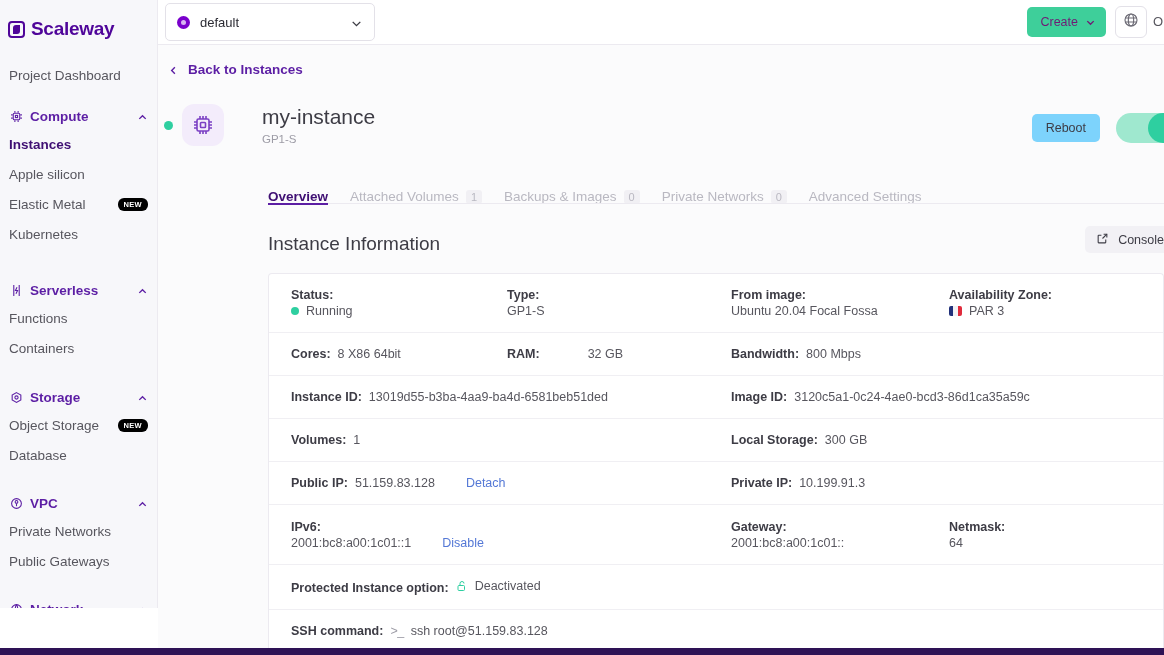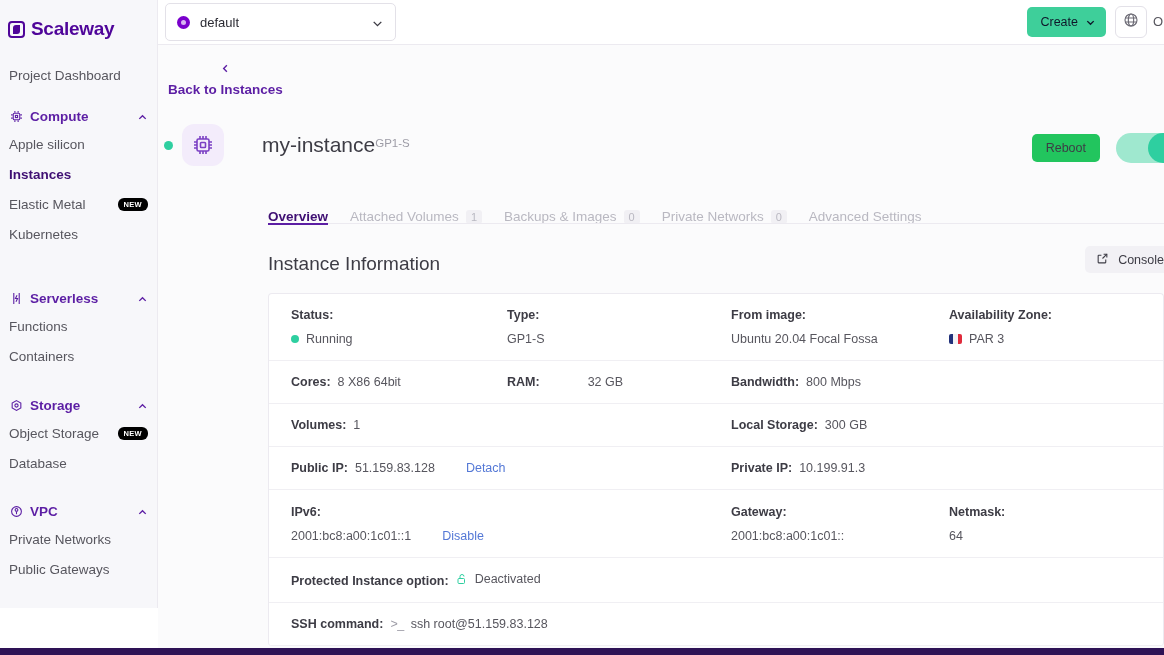--- a/index.html
+++ b/index.html
@@ -61,54 +61,54 @@
     padding: 0 9px 0 9px; height: 26px;
     font-size: 13.5px; color: #57565e; margin-top: 4px;
   }
   .nav-item.active { color: #3f0f73; font-weight: 700; }
   .nav-item .ni-label { flex: 1; }
   .badge-new {
     background: #000000; color: #fff; font-size: 7.5px; font-weight: 700;
     border-radius: 6px; padding: 2px 6px 2px 6px; letter-spacing: .3px;
   }
   .nav-group.g-compute  { margin-top: 22px; }
-  .nav-group.g-serverless { margin-top: 40px; }
+  .nav-group.g-serverless { margin-top: 32px; }
   .nav-group.g-storage  { margin-top: 25px; }
   .nav-group.g-vpc      { margin-top: 24px; }
   .nav-group.g-network  { margin-top: 24px; }
 
   
   .topbar {
     position: absolute; left: 158px; top: 0;
     width: 1006px; height: 45px;
     background: #ffffff;
     border-bottom: 1px solid #eceaf0;
   }
   .proj-select {
     position: absolute; left: 7px; top: 3px;
-    width: 231px; height: 38px;
+    width: 210px; height: 38px;
     background: #fff; border: 1px solid #e3e1e8; border-radius: 5px;
     display: flex; align-items: center; padding: 0 11px;
   }
   .proj-dot {
     width: 13px; height: 13px; border-radius: 50%;
     background: #7a00cc; flex: none; margin-right: 10px;
     position: relative;
   }
   .proj-dot::after{
     content:""; position:absolute; left:4px; top:4px;
     width:5px; height:5px; border-radius:50%; background:#d9b3f2;
   }
   .proj-name { flex: 1; font-size: 13px; color: #2b2b33; }
   .proj-chev { width: 13px; height: 13px; color: #3b3a42; }
 
   .create-btn {
     position: absolute; right: 58px; top: 7px;
     height: 30px; padding: 0 10px 0 13px;
-    background: #3ecf9a; color: #0f172a;
+    background: #3ecf9a; color: #701a75;
     border: none; border-radius: 5px;
     display: flex; align-items: center; gap: 7px;
     font-size: 12.5px; font-family: inherit; cursor: pointer;
   }
   .create-btn .chev2 { width: 11px; height: 11px; }
   .globe-btn {
     position: absolute; right: 17px; top: 6px;
     width: 32px; height: 32px;
     border: 1px solid #e3e1e8; border-radius: 6px;
     background: #fff; display: flex; align-items: center; justify-content: center;
@@ -123,47 +123,47 @@
   
   .main {
     position: absolute; left: 158px; top: 45px;
     width: 1006px; height: 603px;
     background: #fbfbfc; overflow: hidden;
   }
   .back-link {
     display: flex; align-items: center; gap: 9px;
     margin: 17px 0 0 10px;
     color: #5c1ea4; font-size: 13.5px; font-weight: 700;
-    cursor: pointer; width: fit-content; flex-direction: column;
+    cursor: pointer; width: fit-content;
   }
   .back-chev { width: 11px; height: 11px; }
 
   .inst-head {
     display: flex; align-items: center;
     margin: 24px 0 0 104px; position: relative; height: 48px;
   }
   .state-dot {
     position: absolute; left: -98px; top: 20px;
     width: 9px; height: 9px; border-radius: 50%; background: #2ecfa0;
   }
   .inst-icon {
     position: absolute; left: -80px; top: 3px;
     width: 42px; height: 42px; border-radius: 12px;
     background: #f3ecfb;
     display: flex; align-items: center; justify-content: center;
     color: #7b3fc4;
   }
   .inst-title { font-size: 21px; color: #3d3c45; line-height: 1.1; }
   .inst-sub { font-size: 11.5px; color: #9d9ca6; margin-top: 4px; }
-  .inst-head-txt { display: flex; flex-direction: row; }
+  .inst-head-txt { display: flex; flex-direction: column; }
 
   .reboot-btn {
     position: absolute; right: 64px; top: 13px;
     height: 28px; padding: 0 14px;
-    background: #22c55e; border: none; border-radius: 5px;
+    background: #7dd3fc; border: none; border-radius: 5px;
     font-size: 12.5px; color: #3d3c45; font-family: inherit; cursor: pointer;
   }
   .pill-btn {
     position: absolute; right: -14px; top: 12px;
     width: 62px; height: 30px; border-radius: 15px;
     background: #9fe8cf; cursor: pointer;
   }
   .pill-btn::after{
     content:""; position:absolute; right:0; top:0;
     width:30px; height:30px; border-radius:50%; background:#2ecfa0;
@@ -213,21 +213,21 @@
     background: #fff; border: 1px solid #eceaf0;
     border-radius: 4px; border-bottom: none;
     overflow: hidden;
   }
   .row {
     display: flex; align-items: flex-start;
     padding: 14px 22px; border-bottom: 1px solid #f0eff3;
   }
   .row.stack { padding-top: 15px; padding-bottom: 14px; }
   .cell { display: flex; align-items: baseline; gap: 7px; }
-  .cell.col { flex-direction: column; align-items: flex-start; gap: 10px; }
+  .cell.col { flex-direction: column; align-items: flex-start; gap: 2px; }
   .k { font-size: 12.5px; color: #3d3c45; font-weight: 700; white-space: nowrap; }
   .v { font-size: 12.5px; color: #57565e; white-space: nowrap; }
   .lnk { font-size: 12.5px; color: #5478d6; cursor: pointer; }
   .dot-run { width: 8px; height: 8px; border-radius: 50%; background: #2ecfa0; display: inline-block; }
   .v-ico { display: flex; align-items: center; gap: 7px; font-size: 12.5px; color: #57565e; }
 
   .w1 { width: 216px; }
   .w2 { width: 224px; gap: 48px; }
   .w3 { width: 218px; }
   .wh  { width: 440px; }
@@ -269,25 +269,25 @@
           <path d="M9 2v3M15 2v3M9 19v3M15 19v3M2 9h3M2 15h3M19 9h3M19 15h3"></path>
         </svg>
       </span>
       <span class="group-label">Compute</span>
       <span class="chev">
         <svg width="11" height="11" viewBox="0 0 24 24" fill="none" stroke="currentColor" stroke-width="3">
             <polyline points="5,15 12,8 19,15"></polyline>
           </svg>
       </span>
     </div>
-    <div class="nav-item">
-      <span class="ni-label">Apple silicon</span>
-    </div>
     <div class="nav-item active">
       <span class="ni-label">Instances</span>
+    </div>
+    <div class="nav-item">
+      <span class="ni-label">Apple silicon</span>
     </div>
     <div class="nav-item">
       <span class="ni-label">Elastic Metal</span>
       <span class="badge-new">NEW</span>
     </div>
     <div class="nav-item">
       <span class="ni-label">Kubernetes</span>
     </div>
   </div>
 
@@ -522,20 +522,30 @@
       <div class="cell w2">
         <span class="k">RAM:</span>
         <span class="v">32 GB</span>
       </div>
       <div class="cell">
         <span class="k">Bandwidth:</span>
         <span class="v">800 Mbps</span>
       </div>
     </div>
 
+    <div class="row">
+      <div class="cell wh">
+        <span class="k">Instance ID:</span>
+        <span class="v">13019d55-b3ba-4aa9-ba4d-6581beb51ded</span>
+      </div>
+      <div class="cell">
+        <span class="k">Image ID:</span>
+        <span class="v">3120c5a1-0c24-4ae0-bcd3-86d1ca35a59c</span>
+      </div>
+    </div>
 
     <div class="row">
       <div class="cell wh">
         <span class="k">Volumes:</span>
         <span class="v">1</span>
       </div>
       <div class="cell">
         <span class="k">Local Storage:</span>
         <span class="v">300 GB</span>
       </div>

